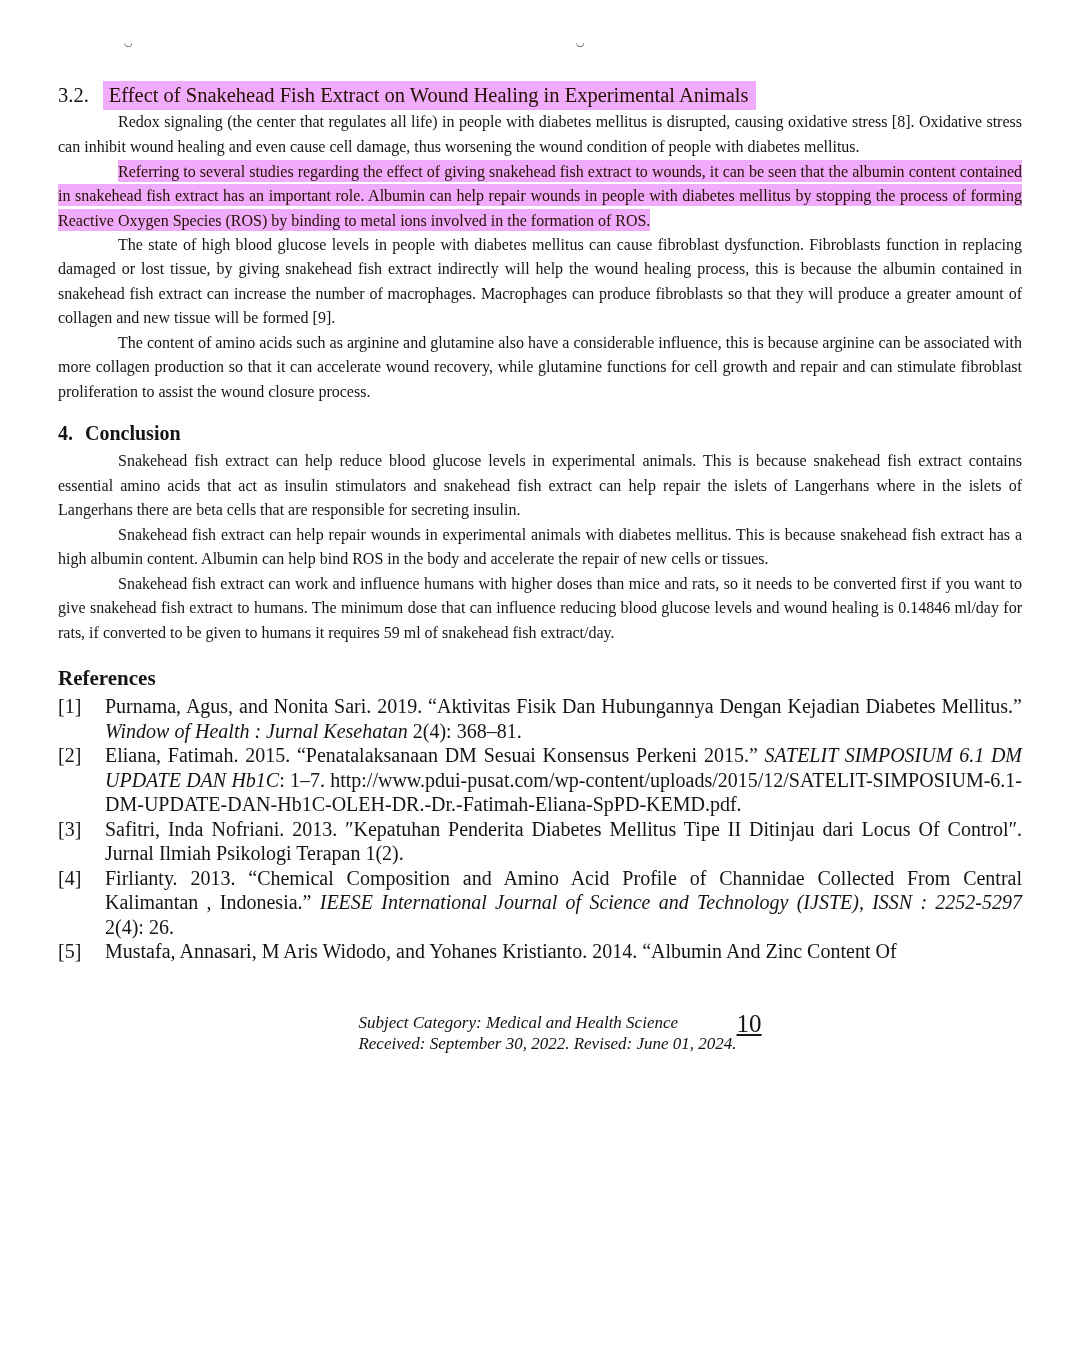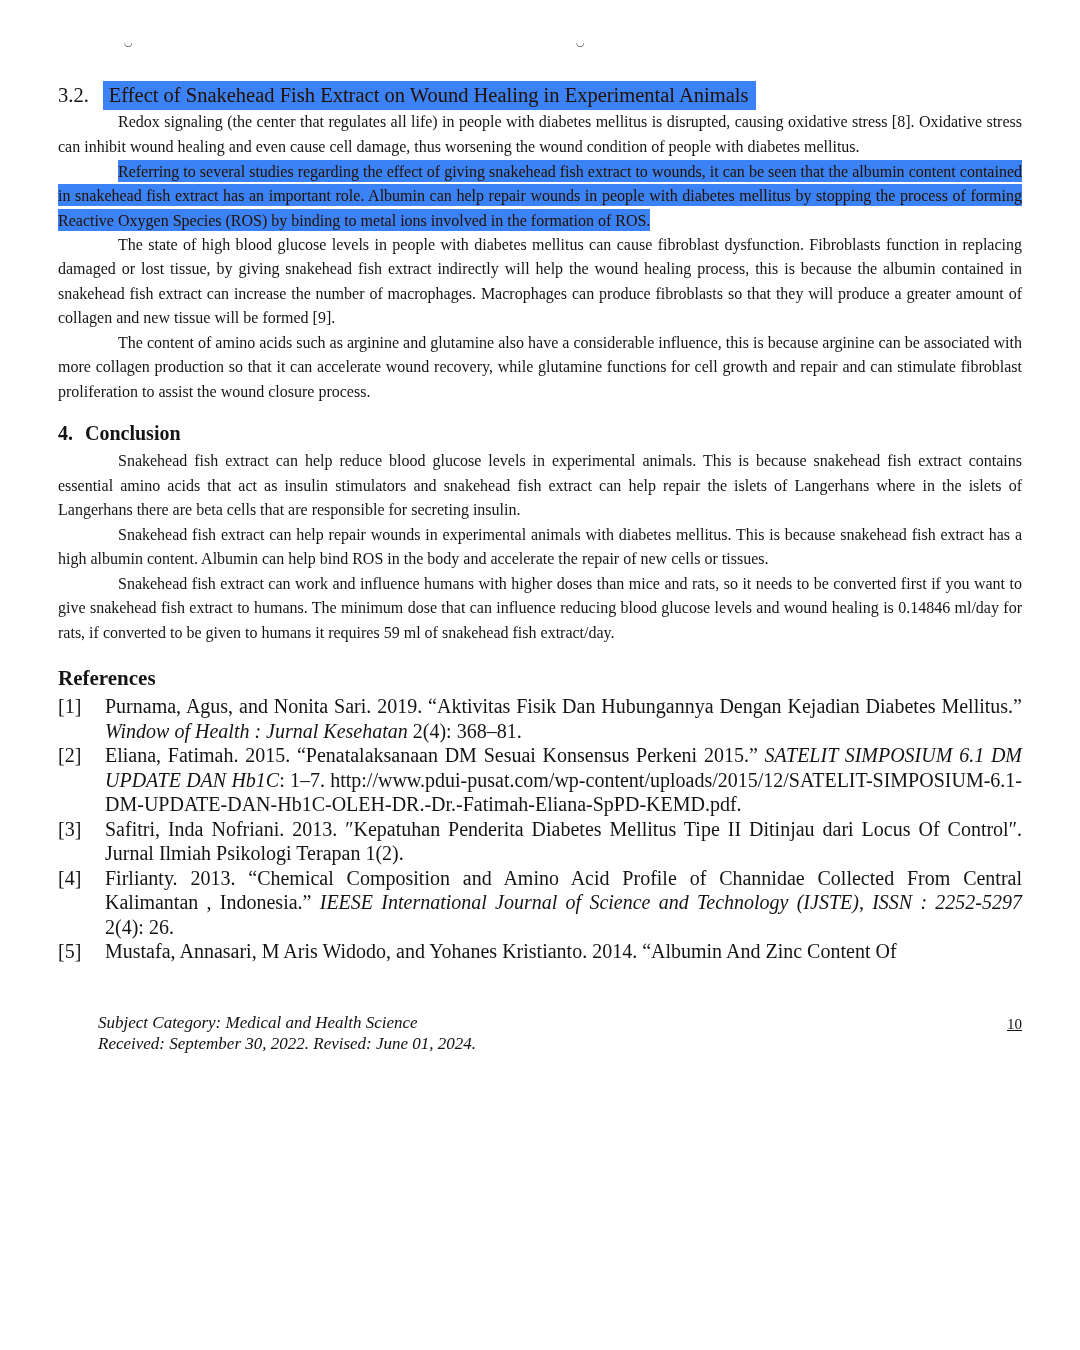--- a/index.html
+++ b/index.html
@@ -16,21 +16,21 @@
   .frag{
     position:absolute;top:38px;
     font-family:"DejaVu Sans", sans-serif;
     font-size:10px;color:#3a3a3a;line-height:10px;
   }
   .frag.f1{left:124px;}
   .frag.f2{left:576px;}
   .h32{margin:0 0 1px 0;font-size:20.5px;line-height:27px;white-space:nowrap;}
   .h32 .lbl{margin-right:14px;text-align:center;}
   .hl{
-    background:#3b82f6;
+    background:#f0abfc;
     color:#241000;
     padding:2.5px 0;
     box-decoration-break:clone;
     -webkit-box-decoration-break:clone;
   }
   .h32 .hl{padding:3px 7px 4px 6px;}
   p.body{
     margin:0;
     font-size:16px;
     line-height:24.5px;
@@ -45,24 +45,24 @@
   .refs-title{
     margin:20px 0 2px 0;
     font-size:21px;line-height:27px;font-weight:bold;
   }
   .ref-row{display:flex;font-size:20px;line-height:24.5px;}
   .ref-num{flex:0 0 47px;}
   .ref-body{flex:1;text-align:justify;}
   .it{font-style:italic;}
   .footer{
     margin-top:48px;
-    display:flex;justify-content:space-between;align-items:flex-start;margin-left:40px;
+    display:flex;justify-content:center;align-items:flex-start;margin-left:40px;
   }
   .footer-left{font-size:17px;line-height:21px;font-style:italic;color:#111;}
-  .pagenum{font-size:15px;line-height:24px;text-decoration:underline;}
+  .pagenum{font-size:25px;line-height:24px;text-decoration:underline;}
 </style>
 </head>
 <body>
 
 <div class="page">
 
   <span class="frag f1">◡</span>
   <span class="frag f2">◡</span>
 
   <div class="h32">

